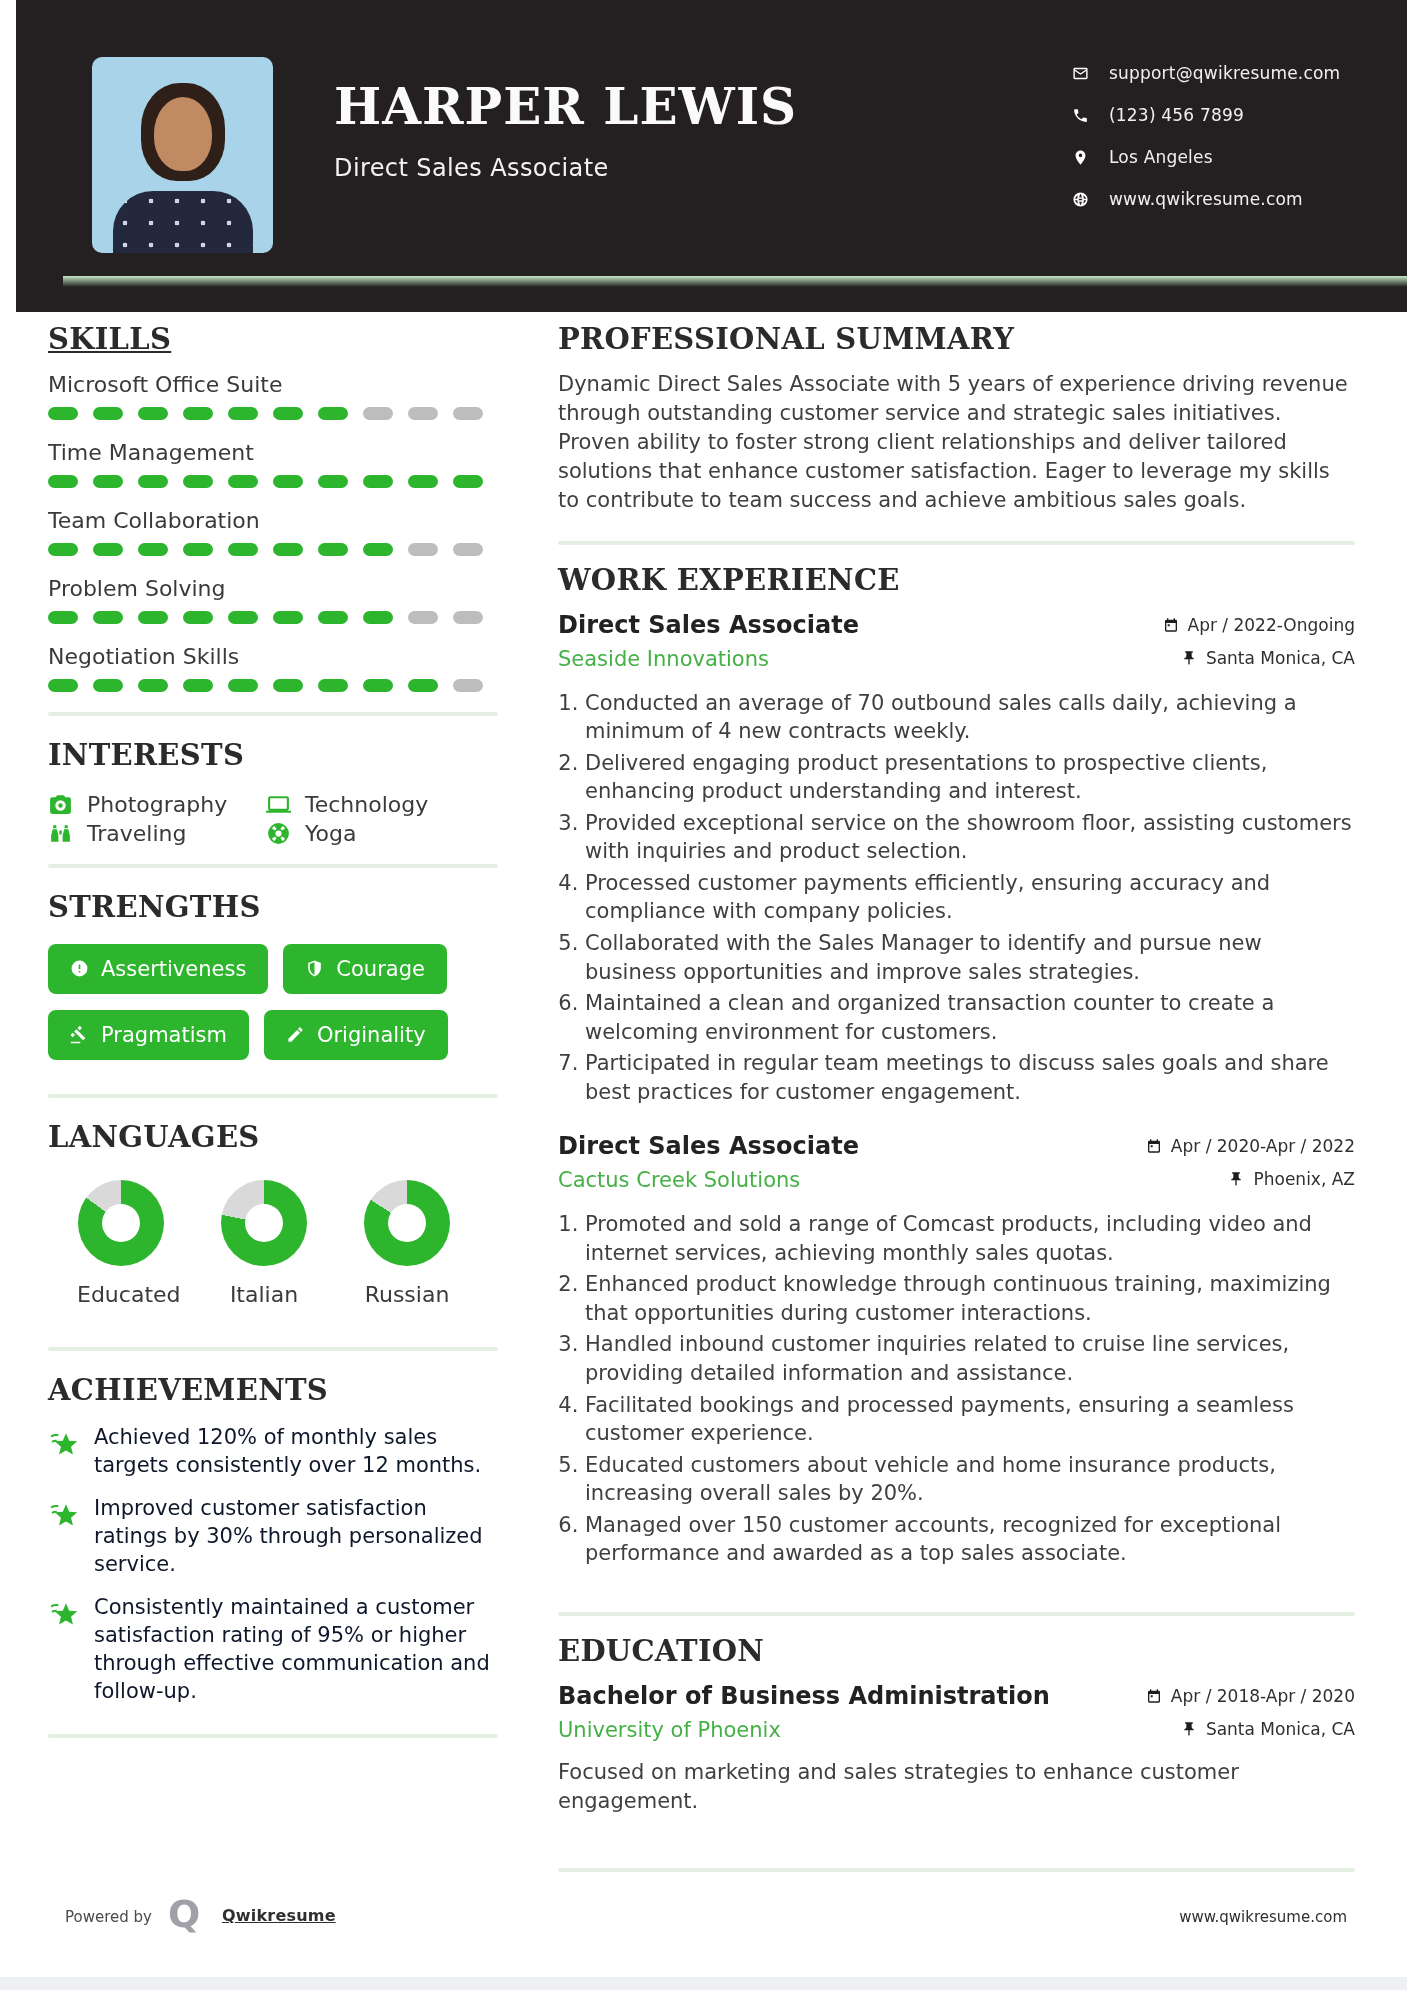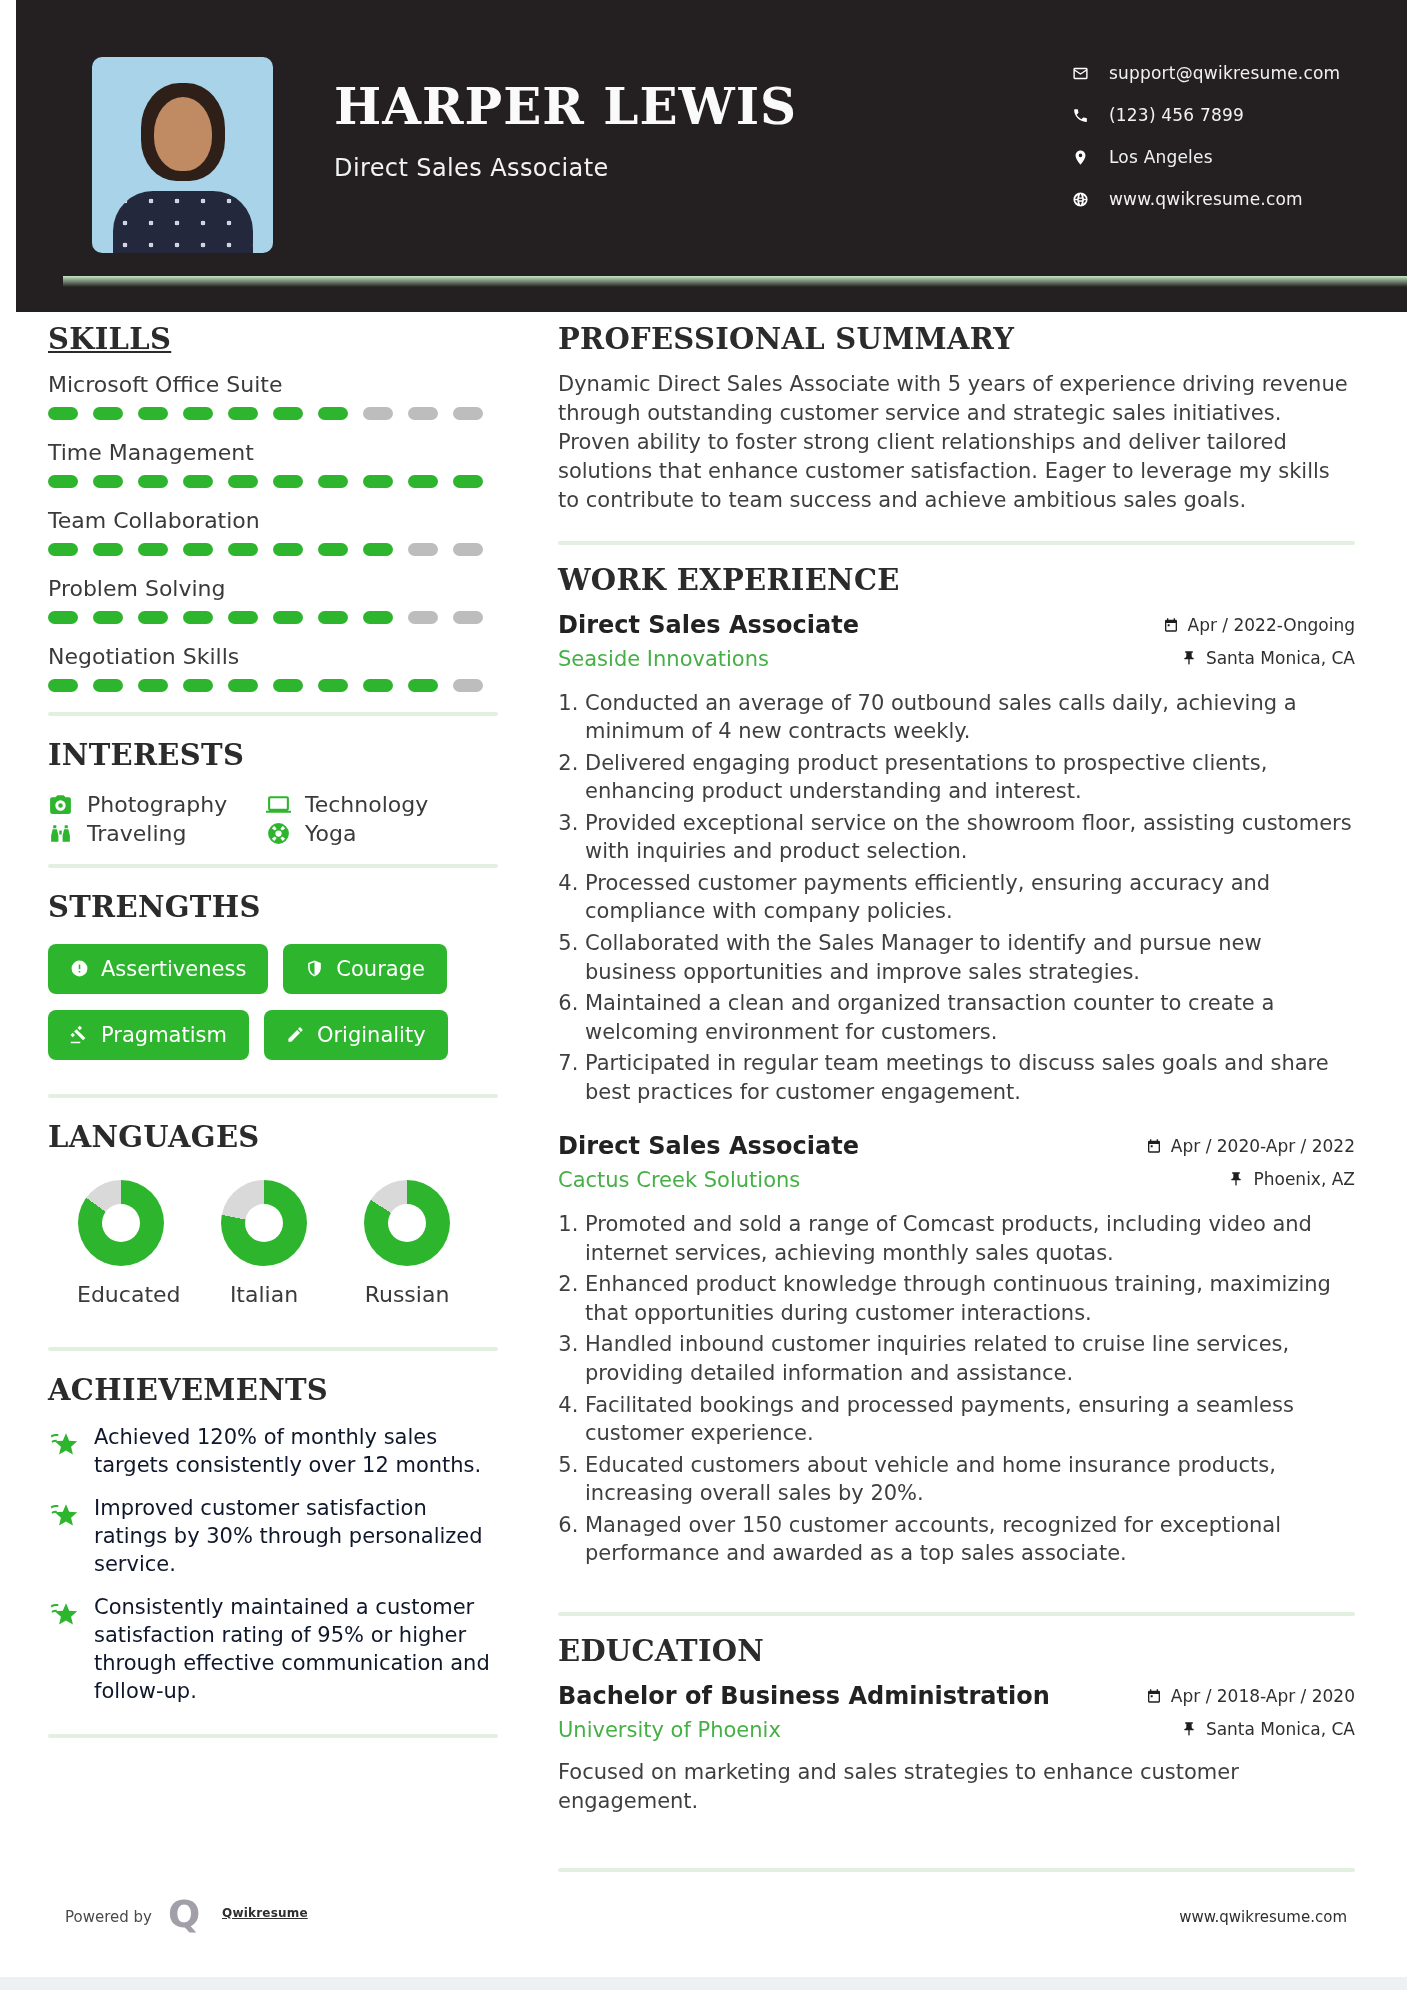--- a/index.html
+++ b/index.html
@@ -87,21 +87,21 @@
   .company{font-size:21px;color:var(--green-co);margin-top:8px;}
   .meta{display:flex;align-items:center;gap:9px;font-size:17px;color:#2f2f2f;white-space:nowrap;}
   .meta svg{width:16px;height:16px;color:#1e1e1e;flex:none;}
   .job ol{margin:18px 0 0 0;padding-left:27px;font-size:21px;line-height:1.36;color:#3f3f3f;}
   .job ol li{margin-bottom:3px;}
   .sec-edu .edu-text{font-size:21px;line-height:1.38;color:#3f3f3f;margin-top:16px;}
   
   .footer{position:absolute;left:0;top:1896px;width:1407px;height:50px;}
   .pby{position:absolute;left:65px;top:12px;font-size:15px;color:#4a4a4a;}
   .qlogo{position:absolute;left:168px;top:-4px;font-size:38px;font-weight:700;color:#a39fa8;font-family:"DejaVu Sans",sans-serif;}
-  .brand{position:absolute;left:222px;top:10px;font-size:12px;font-weight:700;color:#2f2f2f;text-decoration:underline;letter-spacing:.2px;}
+  .brand{position:absolute;left:222px;top:10px;font-size:16px;font-weight:700;color:#2f2f2f;text-decoration:underline;letter-spacing:.2px;}
   .site{position:absolute;right:60px;top:12px;font-size:15px;color:#2f2f2f;}
   .bottom-strip{position:absolute;left:0;bottom:0;width:1407px;height:13px;background:#eef0f3;}
 </style>
 </head>
 <body>
 
 <header class="hdr">
   <div class="photo">
     <span class="head"></span>
     <span class="face"></span>

